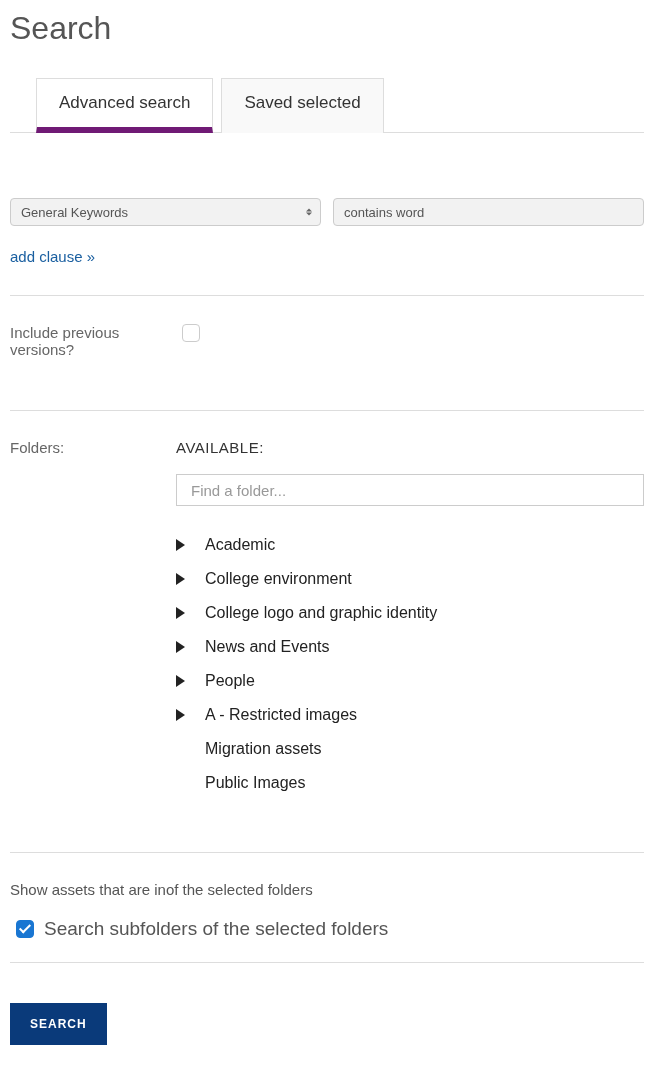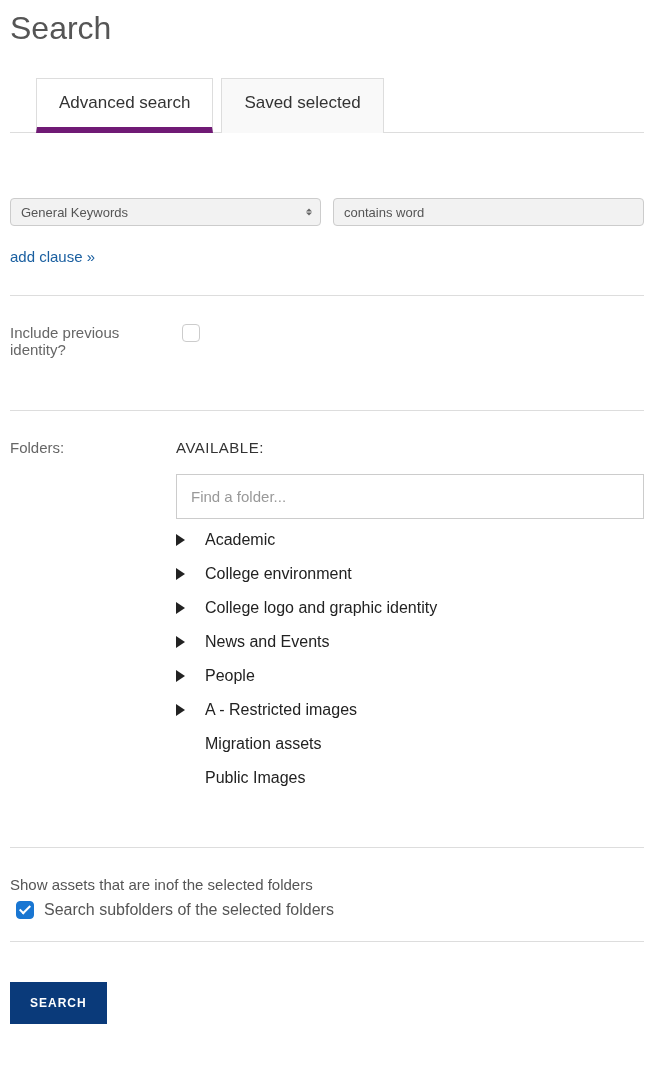--- a/index.html
+++ b/index.html
@@ -136,26 +136,26 @@
       transform: rotate(45deg);
     }
     .available-label {
       font-size: 15px;
       color: #333;
       margin-bottom: 18px;
       letter-spacing: 0.5px;
     }
     .folder-search {
       width: 100%;
-      height: 45px;
+      height: 32px;
       border: 1px solid #ccc;
       padding: 0 14px;
       font-size: 15px;
       color: #888;
-      margin-bottom: 4px;
+      margin-bottom: 22px;
     }
     .folder-search::placeholder { color: #999; }
     .tree-item {
       display: flex;
       align-items: center;
       gap: 20px;
       padding: 8px 0;
       font-size: 16px;
       color: #222;
       cursor: pointer;
@@ -183,25 +183,25 @@
       font-size: 14px;
       color: #555;
       padding: 0 24px 0 10px;
       display: flex;
       align-items: center;
       position: relative;
       cursor: pointer;
     }
     .subfolder-row {
       display: flex;
-      align-items: flex-end;
+      align-items: center;
       gap: 10px;
-      margin-top: 8px;
-      color: #555;
-      font-size: 16px;
+      margin-top: 20px;
+      color: #555;
+      font-size: 19px;
     }
     .search-btn {
       margin-top: 40px;
       background: #0a3a7a;
       color: #fff;
       font-size: 12px;
       font-weight: 600;
       letter-spacing: 1px;
       border: none;
       padding: 14px 20px;
@@ -230,21 +230,21 @@
   </div>
   <div class="select">
     <span>contains word</span>
   </div>
 </div>
 
 <a class="add-clause">add clause »</a>
 
 <div class="section">
   <div class="row">
-    <div class="label-col">Include previous identity?</div>
+    <div class="label-col">Include previous versions?</div>
     <div class="content-col">
       <span class="checkbox"></span>
     </div>
   </div>
 </div>
 
 <div class="section">
   <div class="row">
     <div class="label-col">Folders:</div>
     <div class="content-col">

